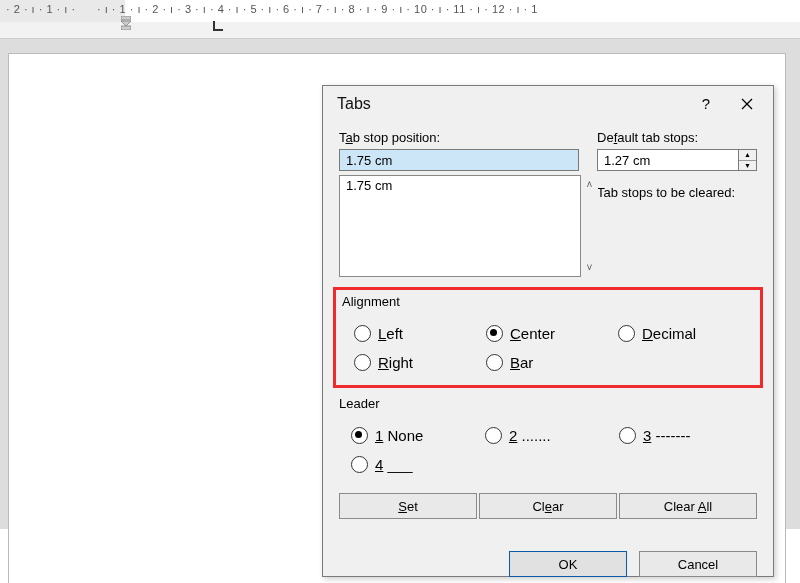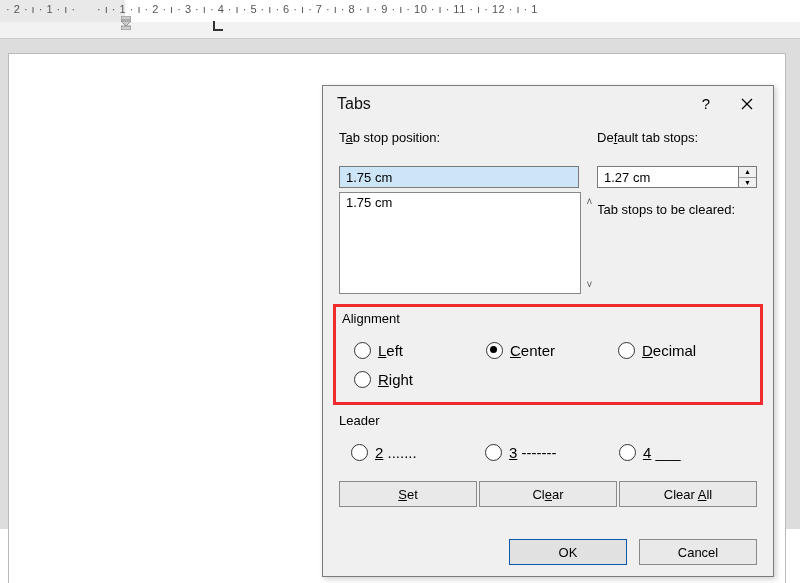--- a/index.html
+++ b/index.html
@@ -14,21 +14,21 @@
   .doc-area{position:absolute;top:38px;left:0;right:0;bottom:0;background:#ddd}
   .doc-page{position:absolute;top:15px;left:8px;width:776px;height:560px;background:#fff;border:1px solid #bbb}
   .dialog{position:absolute;top:85px;left:322px;width:450px;height:490px;background:#f0f0f0;border:1px solid #7a7a7a;box-shadow:2px 2px 6px rgba(0,0,0,0.2)}
   .dlg-title{position:relative;height:36px;display:flex;align-items:center;padding:0 8px 0 14px}
   .dlg-title-text{font-size:16px;color:#111}
   .dlg-help{position:absolute;right:52px;top:6px;width:30px;height:24px;text-align:center;font-size:15px;line-height:24px;font-family:Arial}
   .dlg-close{position:absolute;right:8px;top:6px;width:36px;height:24px;display:flex;align-items:center;justify-content:center}
   .dlg-close svg{width:12px;height:12px}
   .dlg-body{padding:8px 16px 12px 16px}
   .row{display:flex}
-  .lbl{font-size:13px;margin-bottom:21px}
+  .lbl{font-size:13px;margin-bottom:4px}
   .u{text-decoration:underline}
   .pos-col{width:270px}
   .def-col{flex:1;margin-left:10px}
   .input{height:22px;border:1px solid #7a7a7a;background:#fff;font-size:13px;padding:1px 6px;box-sizing:border-box}
   .input.sel{background:#cde6f7}
   .listbox{width:240px;height:100px;border:1px solid #888;background:#fff;margin-top:4px;position:relative}
   .list-item{padding:2px 6px;font-size:13px}
   .scroll-up,.scroll-down{position:absolute;right:-18px;width:17px;height:17px;background:#f0f0f0;color:#555;font-size:10px;text-align:center;line-height:17px}
   .scroll-up{top:0}
   .scroll-down{bottom:0}
@@ -121,25 +121,33 @@
             <span class="radio-label"><span class="u">C</span><span>enter</span></span>
           </div>
           <div class="radio-item">
             <div class="radio"></div>
             <span class="radio-label"><span class="u">D</span><span>ecimal</span></span>
           </div>
           <div class="radio-item">
             <div class="radio"></div>
             <span class="radio-label"><span class="u">R</span><span>ight</span></span>
           </div>
+          <div class="radio-item">
+            <div class="radio"></div>
+            <span class="radio-label"><span class="u">B</span><span>ar</span></span>
+          </div>
         </div>
       </div>
 
       <div class="section-title" style="margin-top:2px">Leader</div>
       <div class="radio-grid">
+        <div class="radio-item">
+          <div class="radio checked"></div>
+          <span class="radio-label"><span class="u">1</span><span> None</span></span>
+        </div>
         <div class="radio-item">
           <div class="radio"></div>
           <span class="radio-label"><span class="u">2</span><span> .......</span></span>
         </div>
         <div class="radio-item">
           <div class="radio"></div>
           <span class="radio-label"><span class="u">3</span><span> -------</span></span>
         </div>
         <div class="radio-item">
           <div class="radio"></div>

